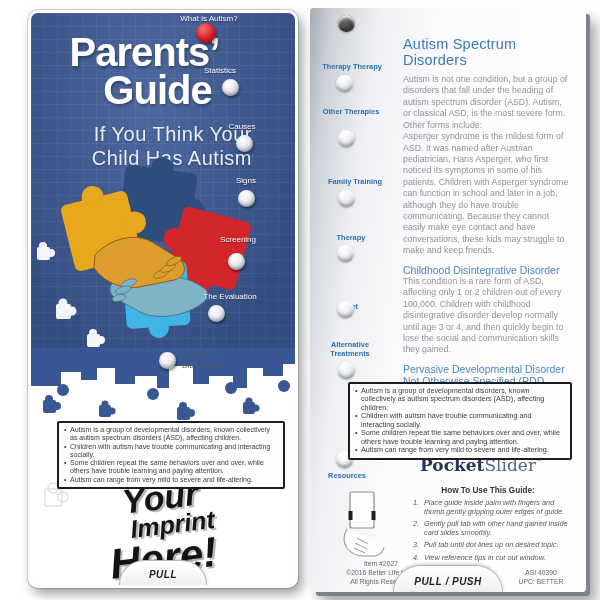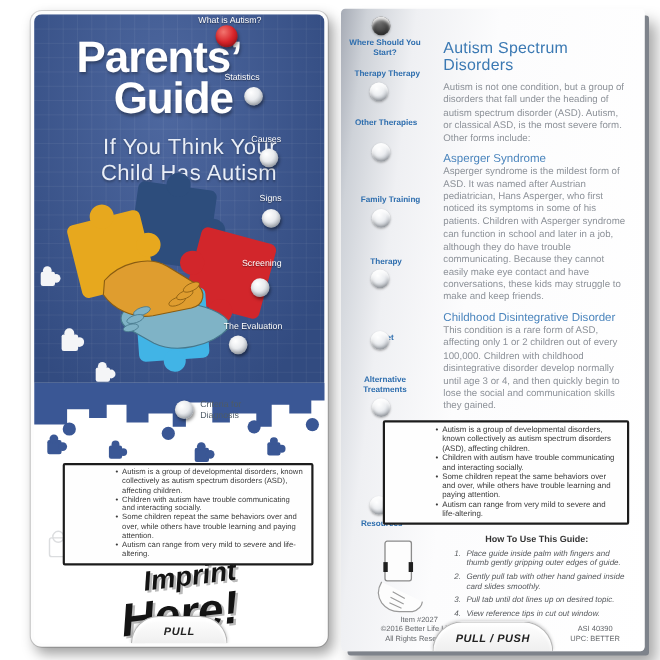--- a/index.html
+++ b/index.html
@@ -27,26 +27,26 @@
   .fp-puzzle { position:absolute; left:8px; top:138px; width:232px; height:202px; z-index:3; }
   .mini-wpz { position:absolute; z-index:2; }
 
   .fp-tab-label { position:absolute; width:80px; text-align:center; color:#fff; font-size:8px;
     line-height:1.15; text-shadow:0 1px 1px rgba(0,0,0,.45); z-index:5; }
   .dot { position:absolute; border-radius:50%; z-index:5;
     background:radial-gradient(circle at 36% 30%, #ffffff 0%, #e9ebee 42%, #b7bdc5 75%, #969da6 100%);
     box-shadow:1px 2px 3px rgba(0,0,0,.45), inset 0 -2px 3px rgba(0,0,0,.18); width:17px; height:17px; }
   .dot.red { width:20px; height:20px;
     background:radial-gradient(circle at 36% 30%, #f2756f 0%, #d8242a 50%, #8f0f14 100%); }
-  .fp-tab7 { position:absolute; left:128px; top:338px; z-index:6; display:flex; align-items:center; gap:6px;margin-top:12px; }
+  .fp-tab7 { position:absolute; left:128px; top:338px; z-index:6; display:flex; align-items:center; gap:6px; }
   .fp-tab7 .label { width:58px; color:#4e5b66; font-size:8px; line-height:1.2; text-shadow:none; text-align:left; }
 
   .bullet-box { position:absolute; border:2px solid #1c1c1c; background:#fefefe; border-radius:2px;
     padding:3px 6px 3px 4px; z-index:7; }
-  .bullet-box ul { list-style:none;margin-left:41px; }
+  .bullet-box ul { list-style:none; }
   .bullet-box li { font-size:7px; line-height:1.18; color:#3a3a3a; padding-left:7px; position:relative; }
   .bullet-box li::before { content:"•"; position:absolute; left:1px; top:0; }
   .fp-bullets { left:26px; top:408px; width:228px; }
 
   .fp-imprint { position:absolute; left:28px; top:468px; width:210px; text-align:center;
     transform:rotate(-7deg); z-index:4; font-style:italic; font-weight:bold; color:#141414;
     text-shadow:2px 2px 0 rgba(130,130,130,.55); }
   .fp-imprint .i1 { font-size:34px; line-height:.95; display:block; }
   .fp-imprint .i2 { font-size:25px; line-height:1.0; display:block; margin-right:-18px; }
   .fp-imprint .i3 { font-size:42px; line-height:.95; display:block; margin-left:-8px; }
@@ -247,21 +247,20 @@
       <span class="i2">Imprint</span>
       <span class="i3">Here!</span>
     </div>
 
     <div class="pull-tab fp-pull">PULL</div>
   </div>
 
   <div class="back-panel">
 
     <div class="hole dark" style="left:28px; top:7px;"></div>
-    <div class="bp-label" style="left:1px; top:26px;">Where Should You Start?</div>
 
     <div class="bp-label" style="left:3px; top:54px;">Therapy Therapy</div>
     <div class="hole" style="left:26px; top:67px;"></div>
 
     <div class="bp-label" style="left:2px; top:99px;">Other Therapies</div>
     <div class="hole" style="left:28px; top:122px;"></div>
 
     <div class="bp-label" style="left:6px; top:169px;">Family Training</div>
     <div class="hole" style="left:28px; top:182px;"></div>
 
@@ -274,21 +273,20 @@
     <div class="bp-label" style="left:1px; top:332px;">Alternative Treatments</div>
     <div class="hole" style="left:28px; top:354px;"></div>
 
     <div class="hole" style="left:26px; top:443px;"></div>
     <div class="bp-label" style="left:-2px; top:463px;">Resources</div>
 
     <div class="bp-main">
       <div class="bp-heading">Autism Spectrum Disorders</div>
       <p class="bp-body">Autism is not one condition, but a group of disorders that fall under the heading of autism spectrum disorder (ASD). Autism, or classical ASD, is the most severe form. Other forms include:</p>
 
-      <div class="bp-subhead">Asperger Syndrome</div>
       <p class="bp-body">Asperger syndrome is the mildest form of ASD. It was named after Austrian pediatrician, Hans Asperger, who first noticed its symptoms in some of his patients. Children with Asperger syndrome can function in school and later in a job, although they do have trouble communicating. Because they cannot easily make eye contact and have conversations, these kids may struggle to make and keep friends.</p>
 
       <div class="bp-subhead">Childhood Disintegrative Disorder</div>
       <p class="bp-body">This condition is a rare form of ASD, affecting only 1 or 2 children out of every 100,000. Children with childhood disintegrative disorder develop normally until age 3 or 4, and then quickly begin to lose the social and communication skills they gained.</p>
 
       <div class="bp-subhead">Pervasive Developmental Disorder Not Otherwise Specified (PDD-NOS)</div>
       <p class="bp-body">Children with PDD (NOS) have many autism spectrum symptoms, but they don't quite meet the diagnosis for autism or Asperger syndrome.</p>
     </div>
 
     <div class="bullet-box bp-bullets">

